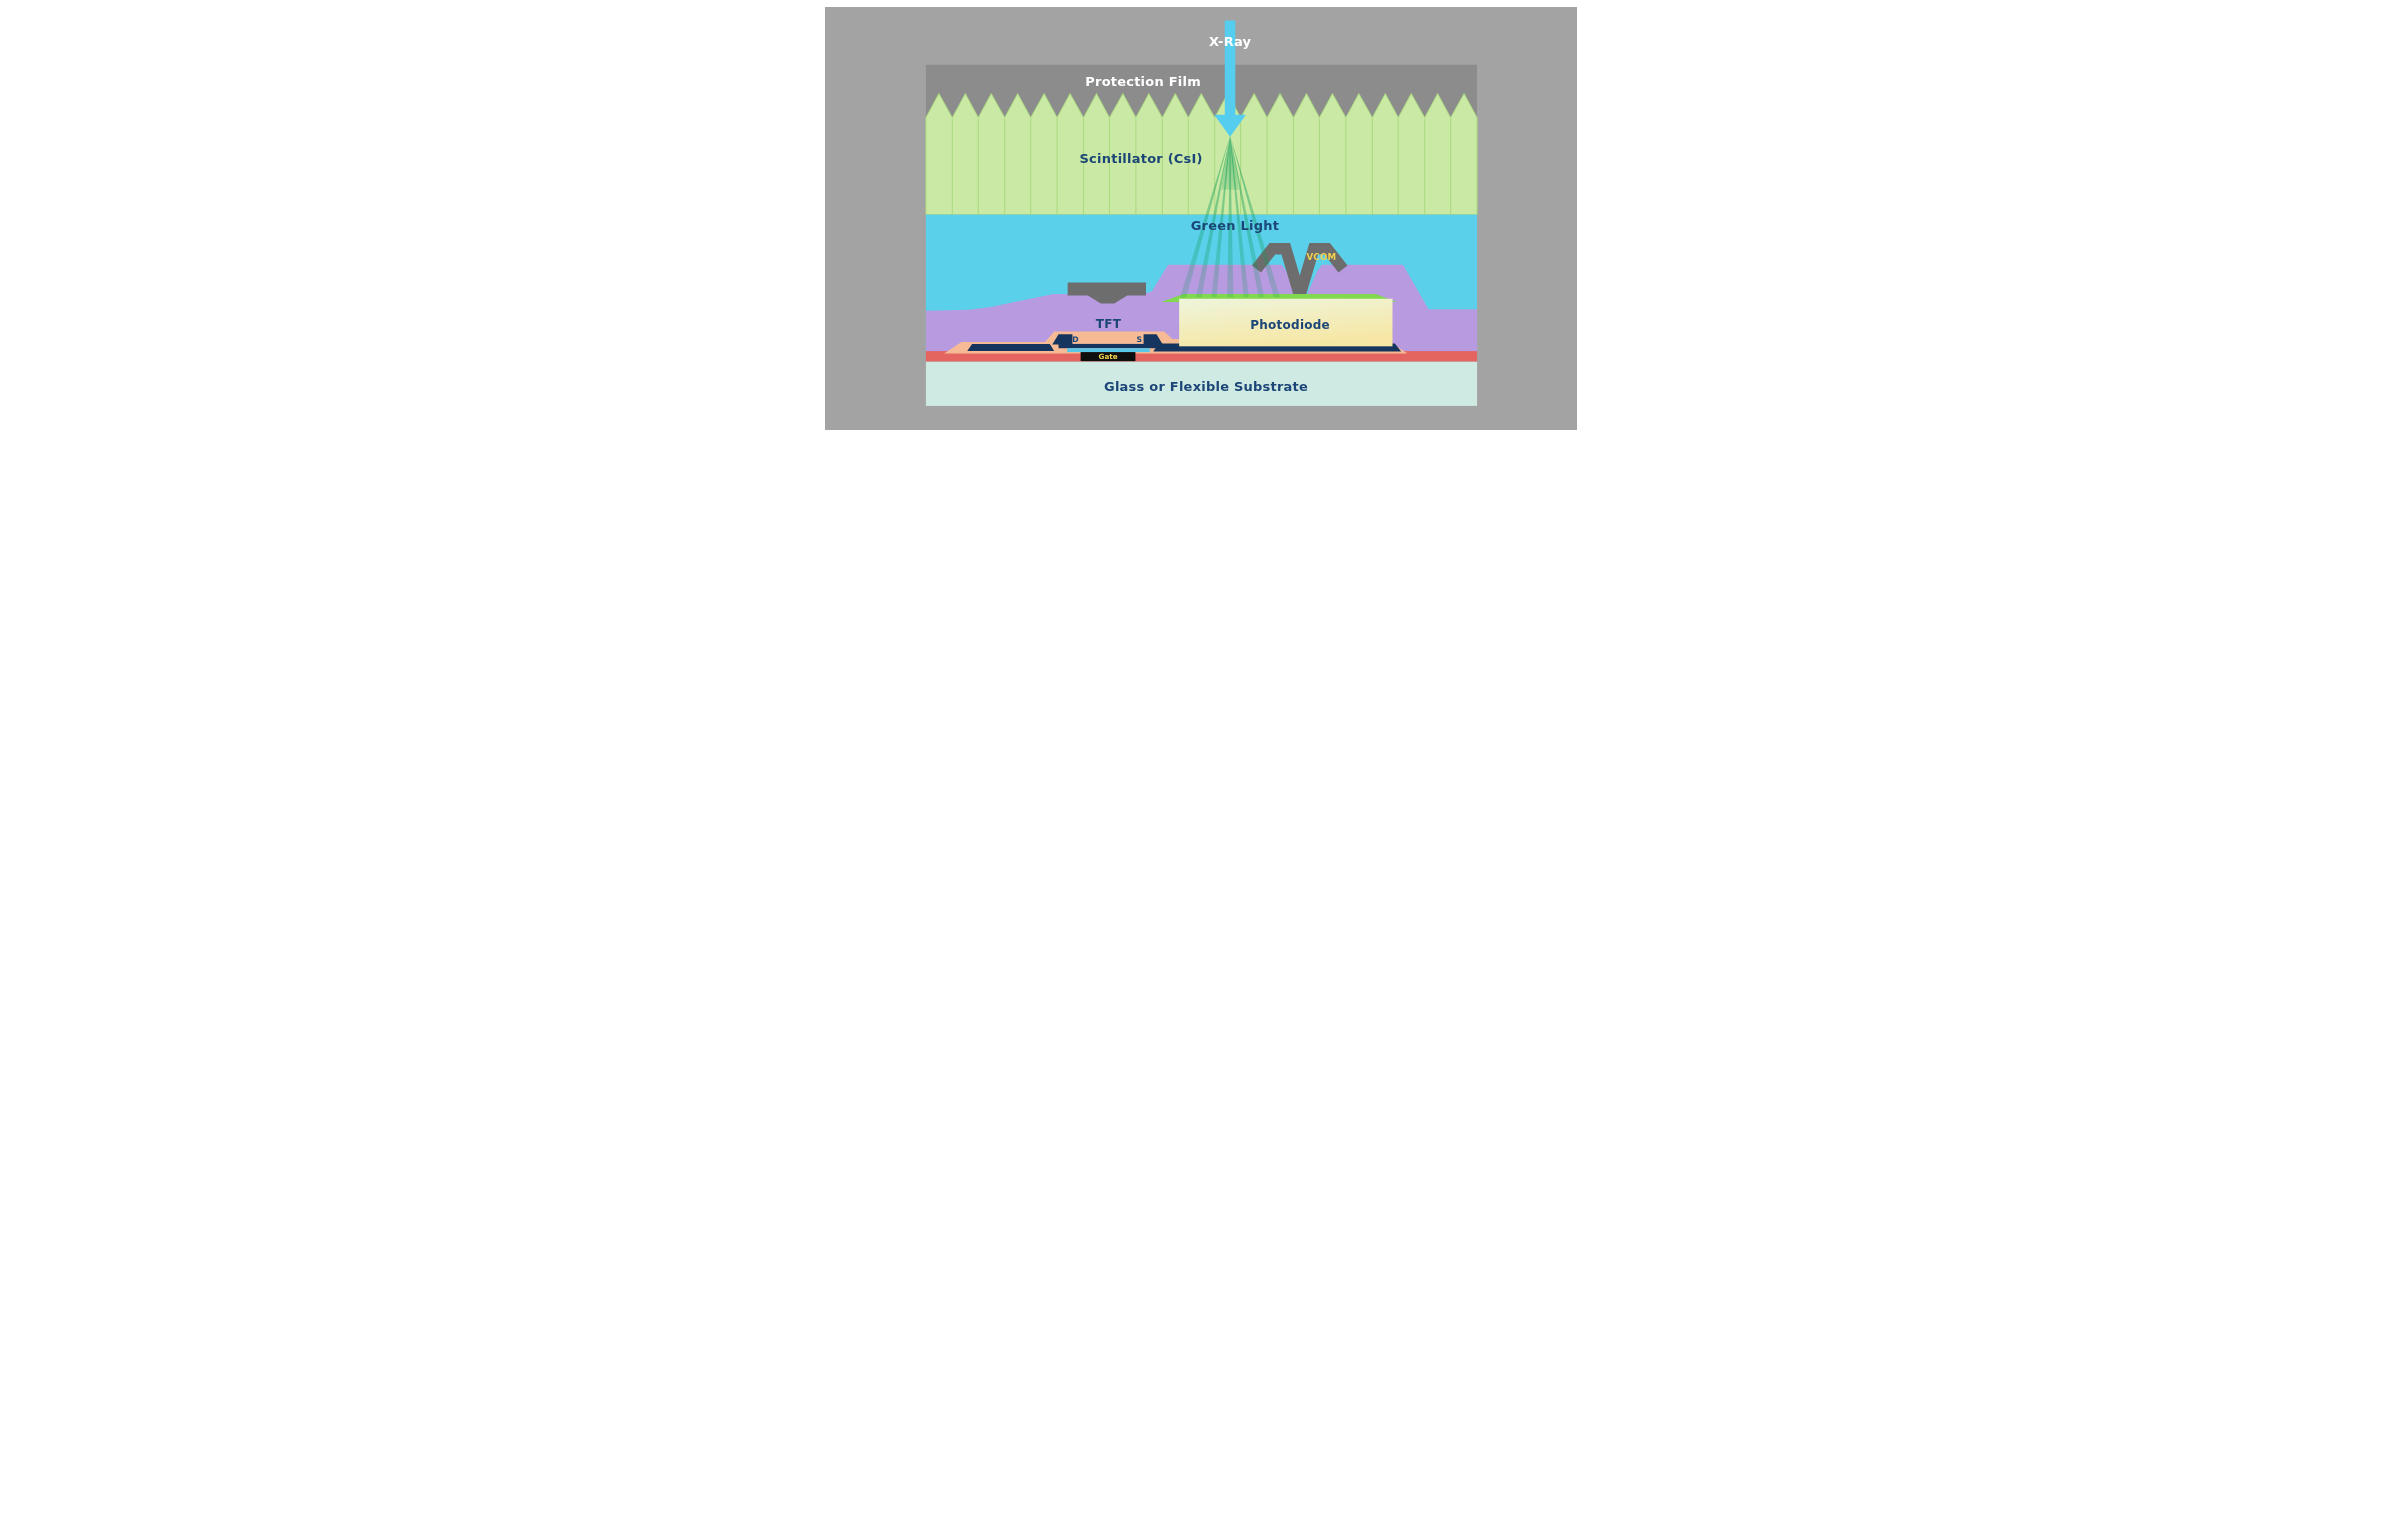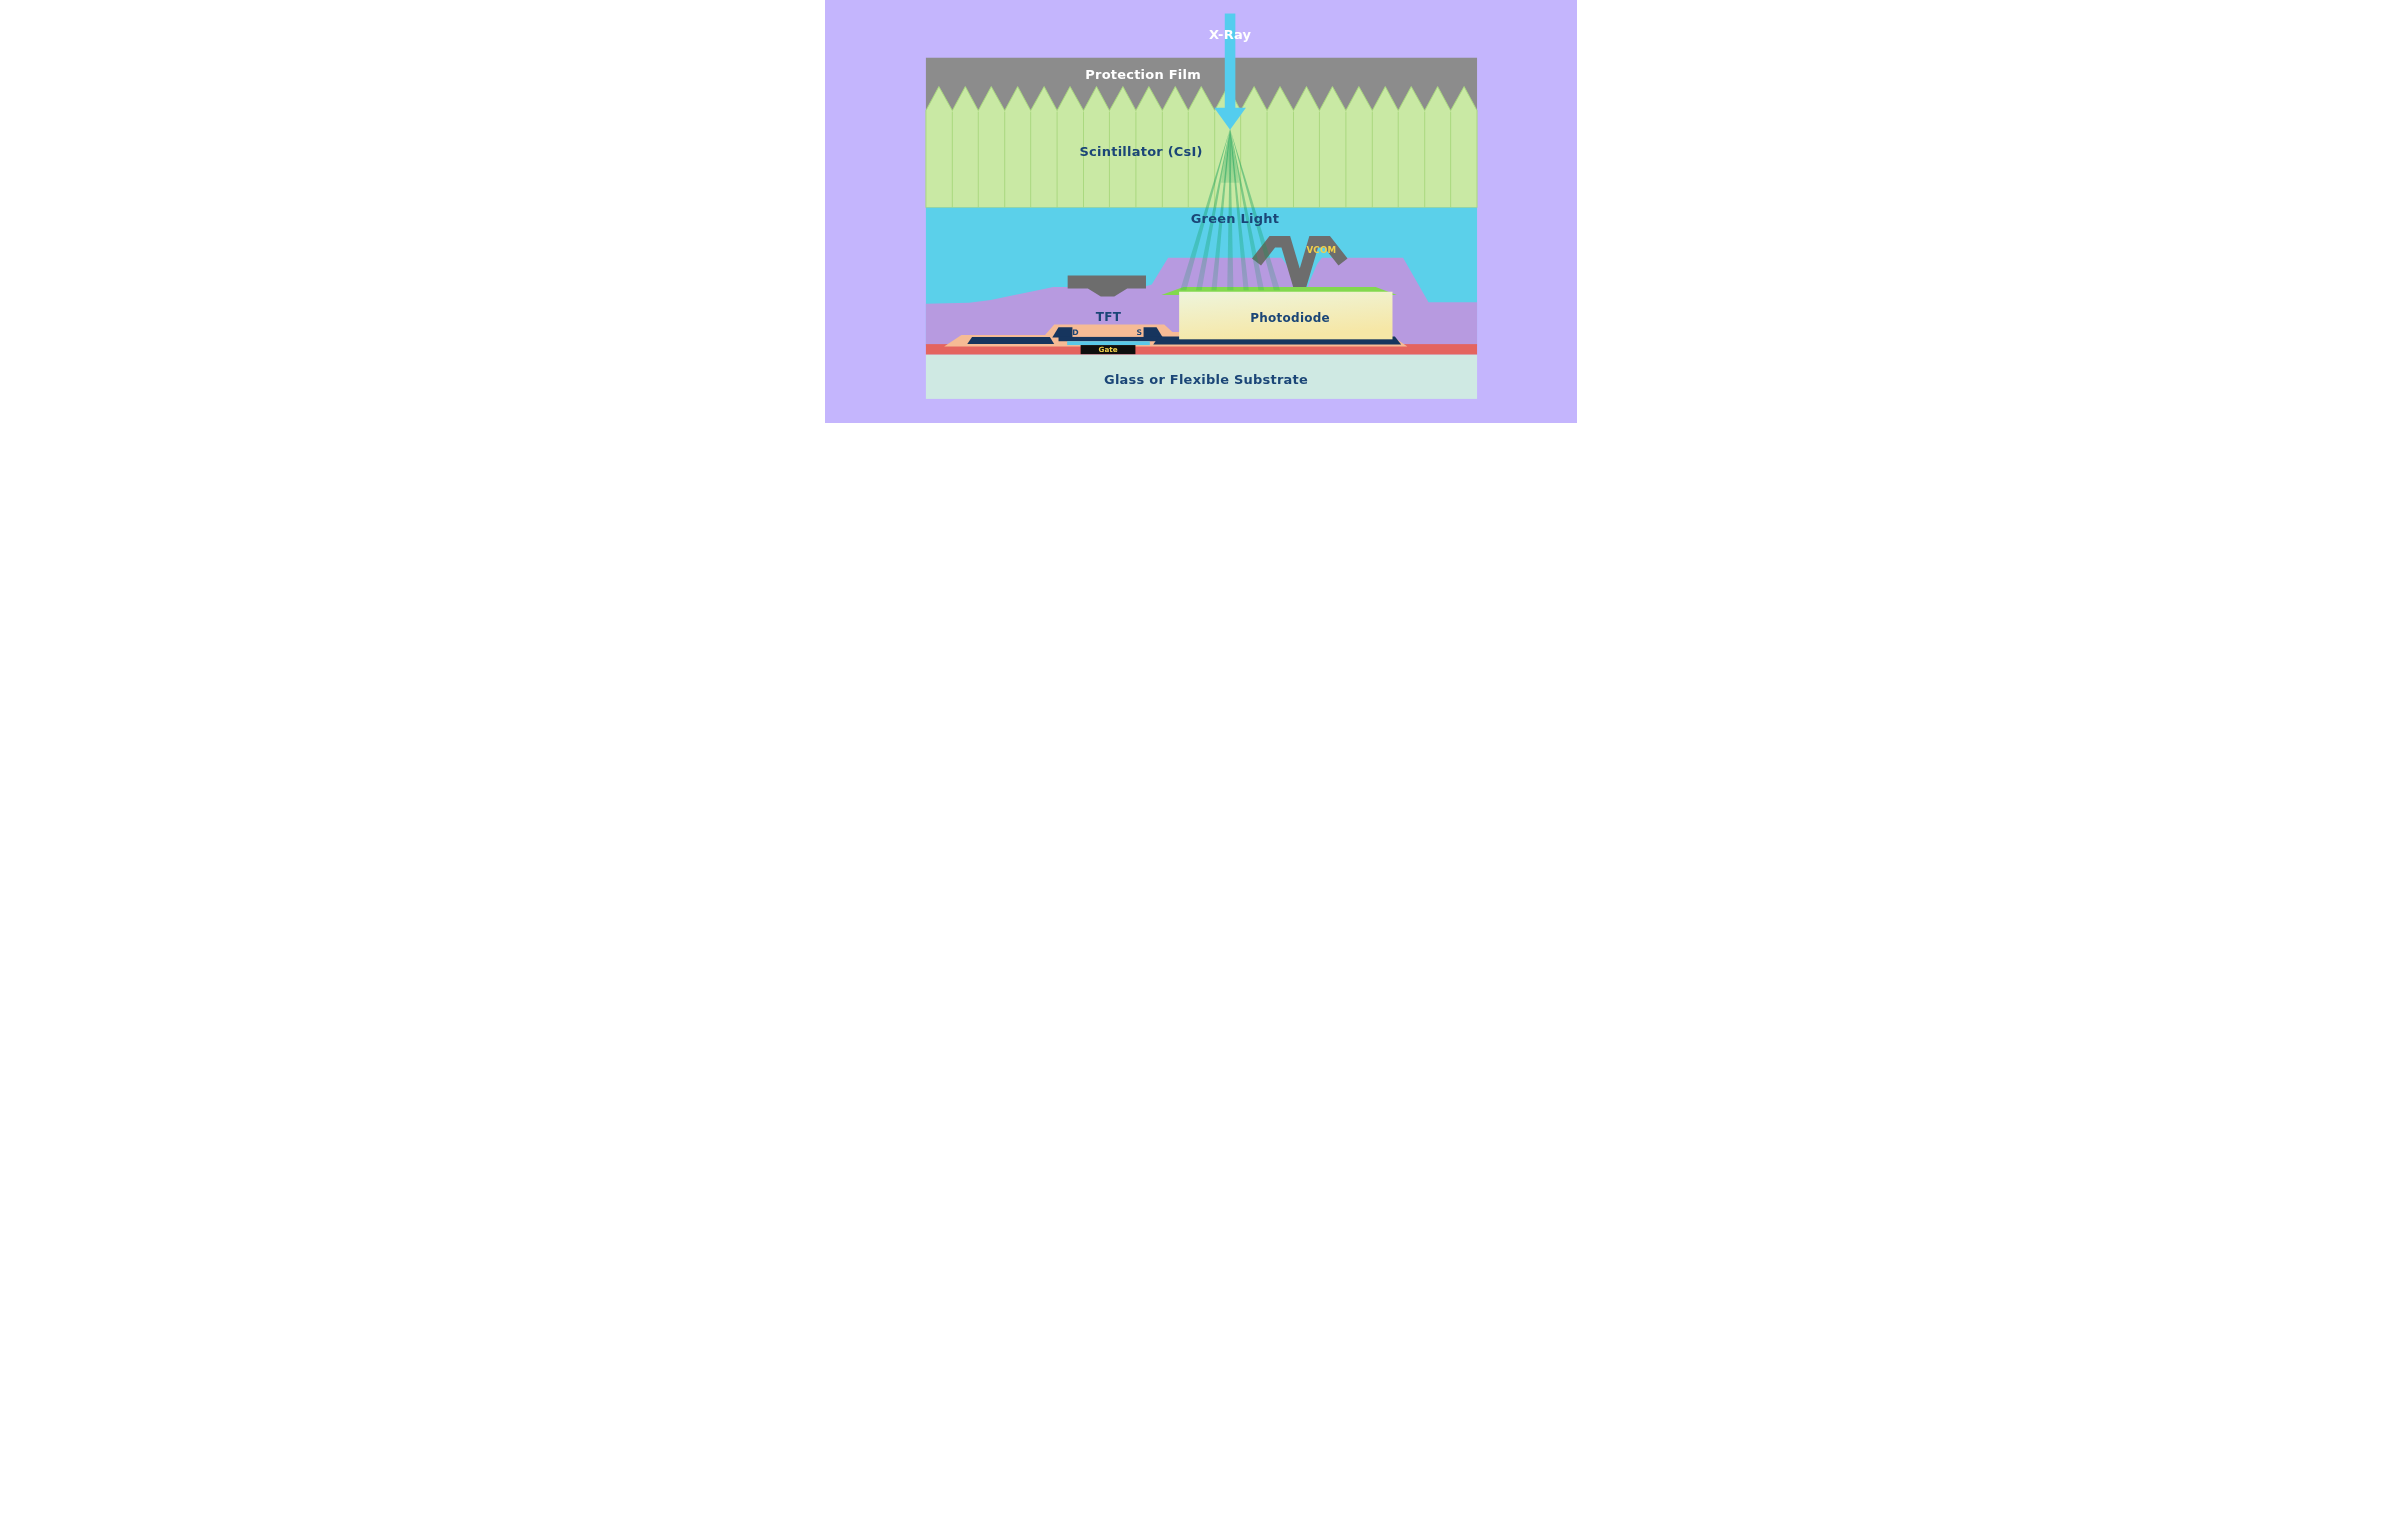--- a/index.html
+++ b/index.html
@@ -5,22 +5,22 @@
   html, body {
     margin: 0;
     padding: 0;
     background: #ffffff;
     font-family: "DejaVu Sans", "Liberation Sans", sans-serif;
   }
   .stage {
     position: relative;
     width: 752px;
     height: 423px;
-    margin: 0 auto;
-    background: #c4b5fd;
+    margin: 7px auto;
+    background: #a3a3a3;
     overflow: hidden;
   }
   svg { display: block; }
   text {
     font-family: "DejaVu Sans", "Liberation Sans", sans-serif;
     font-weight: bold;
   }
   .lbl-big   { font-size: 27px; letter-spacing: 0.5px; }
   .lbl-med   { font-size: 25px; letter-spacing: 0.5px; }
   .lbl-small { font-size: 18px; letter-spacing: 0.5px; }

